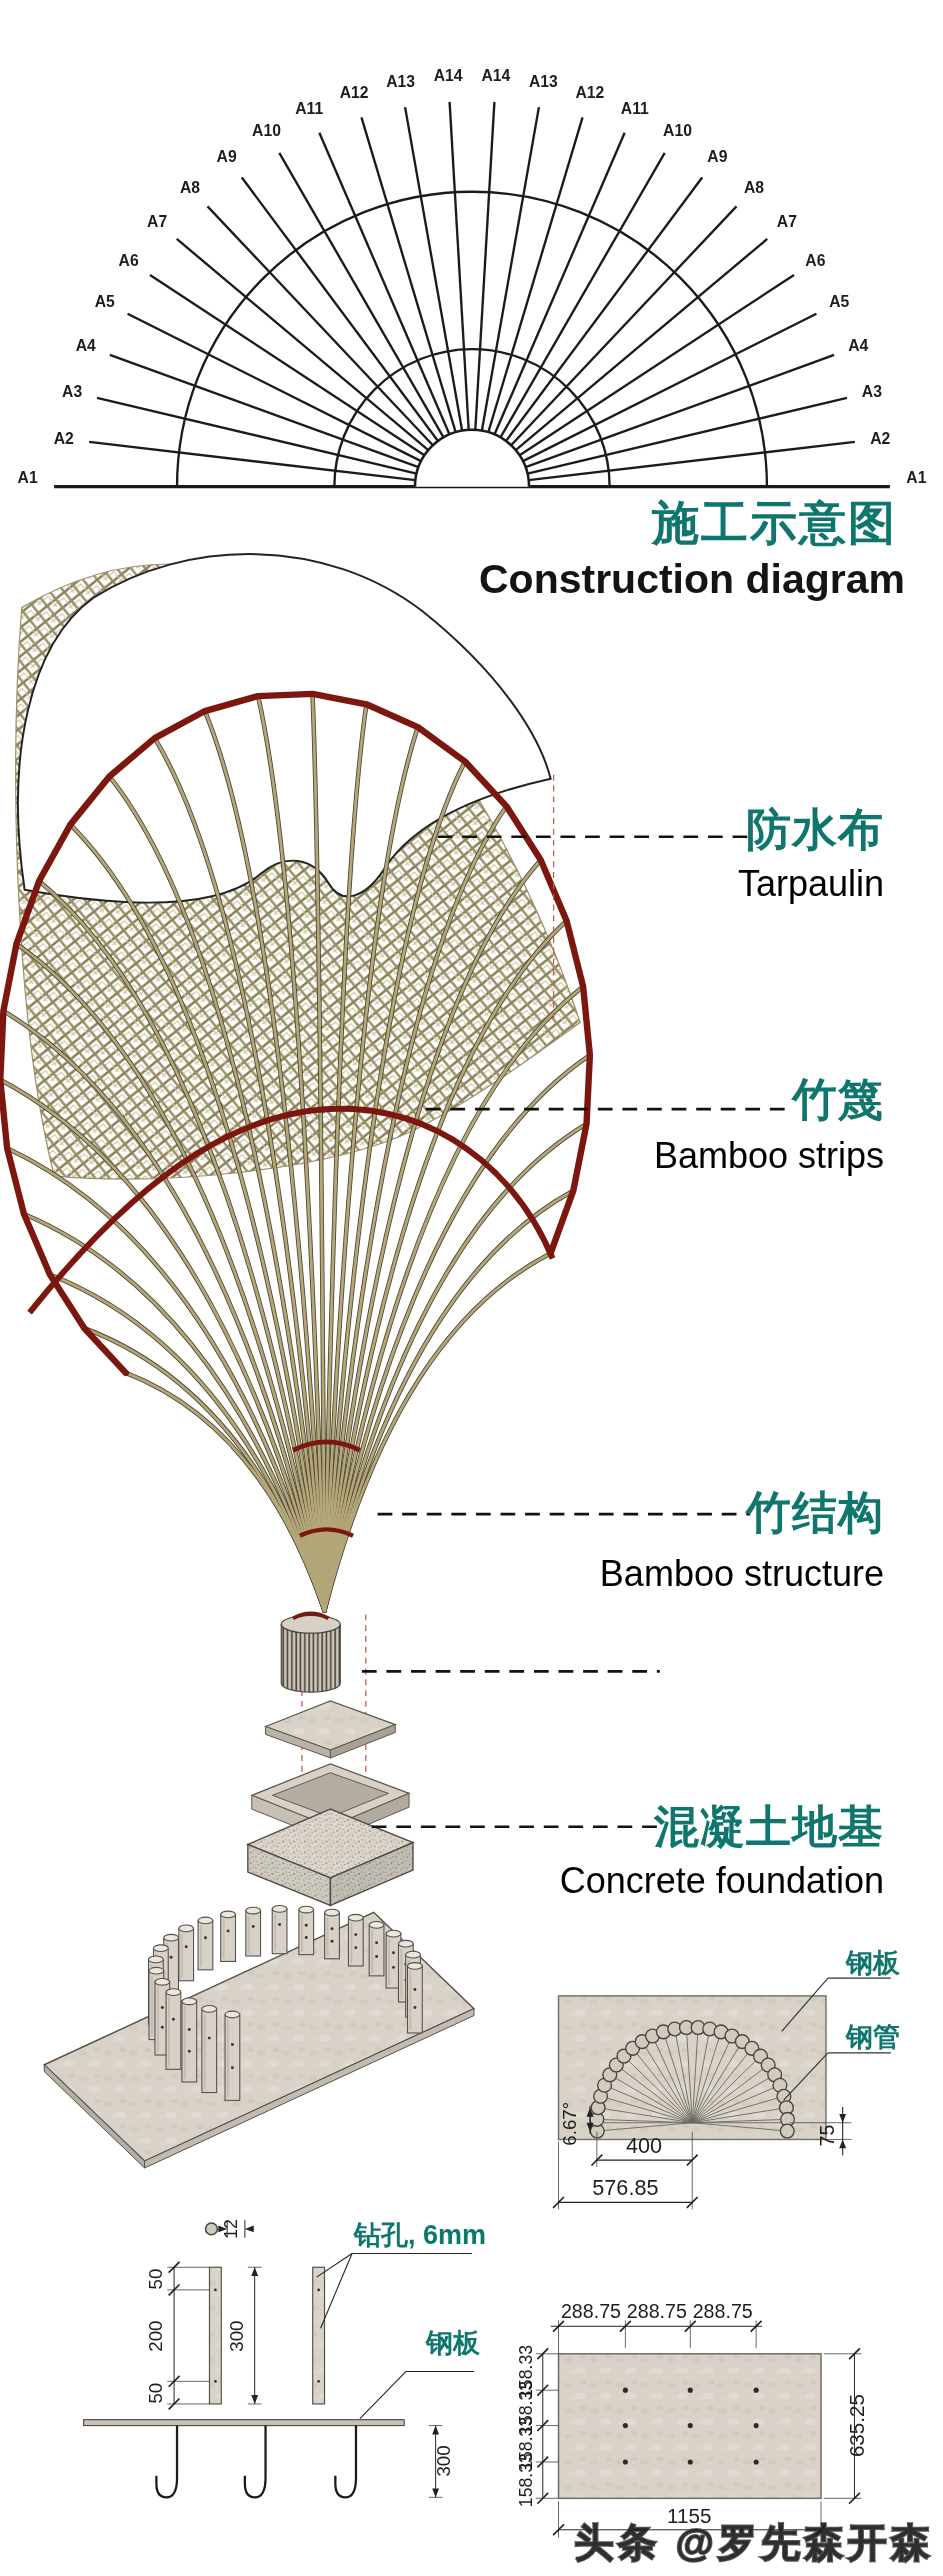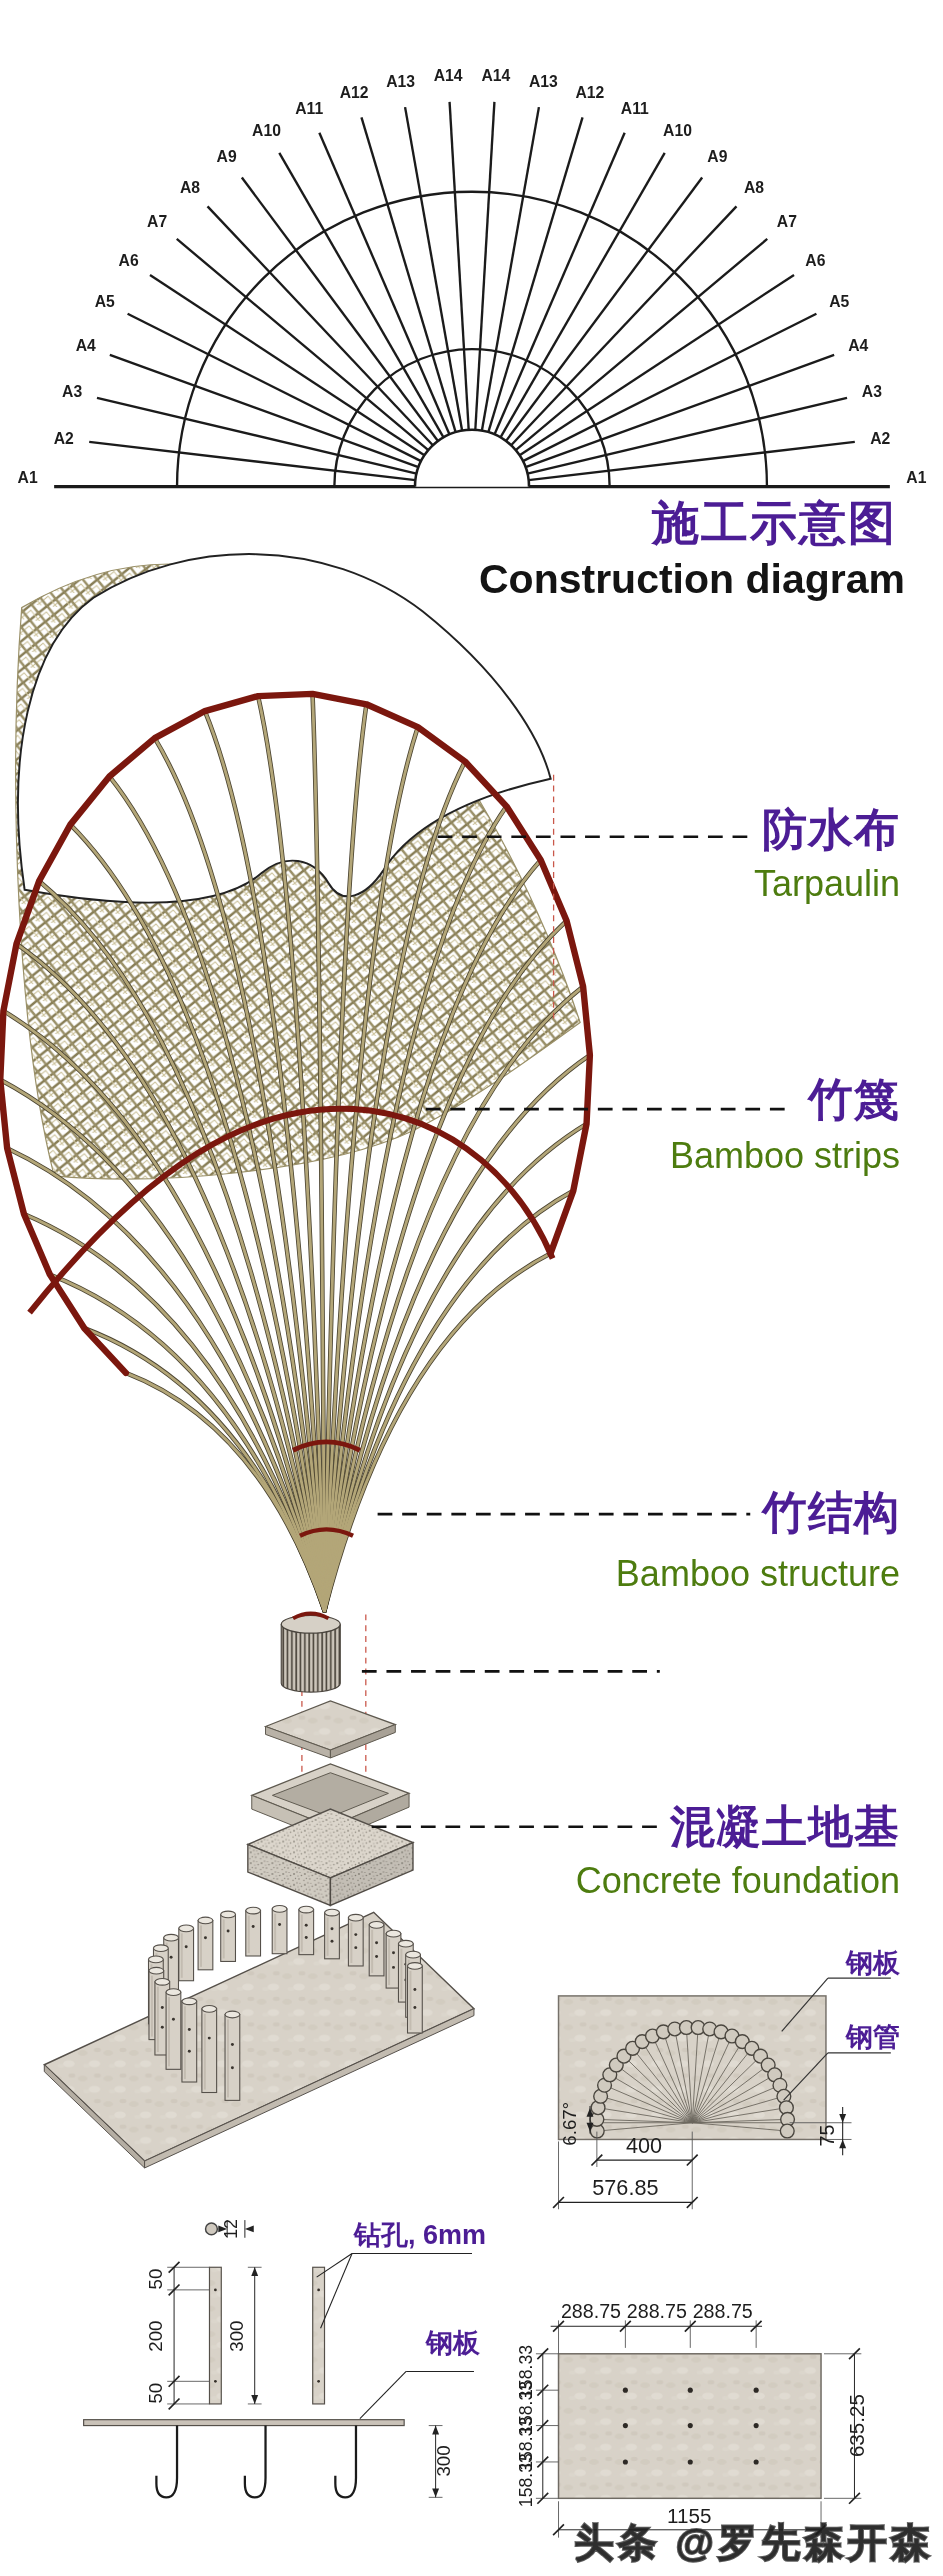--- a/index.html
+++ b/index.html
@@ -1,28 +1,28 @@
 <!DOCTYPE html>
 <html><head>
 <meta charset="utf-8">
 <style>
 *{margin:0;padding:0;box-sizing:border-box}
 html,body{background:#fff}
 #page{position:relative;width:944px;height:2576px;background:#fff;overflow:hidden;
   font-family:"Liberation Sans","DejaVu Sans",sans-serif;color:#0f0f0f}
 #art{position:absolute;left:0;top:0;width:944px;height:2576px}
-.lbl{position:absolute;white-space:nowrap;color:#4c1d95;line-height:1.15}
+.lbl{position:absolute;white-space:nowrap;color:#0f766e;line-height:1.15}
 .zh{font-weight:700}
 .title-zh{font-size:47px;letter-spacing:2px}
 .title-en{font-size:41px;font-weight:700;color:#141414}
 .c-zh{font-size:45px;letter-spacing:1px}
-.c-en{font-size:36px;font-weight:400;color:#4d7c0f}
+.c-en{font-size:36px;font-weight:400;color:#000000}
 .wrap{white-space:normal;width:324px;text-align:right;line-height:1.3}
 .small-zh{font-size:27px;font-weight:600}
-.right-al{right:44px;text-align:center}
+.right-al{right:60px;text-align:center}
 svg text{font-family:"Liberation Sans","DejaVu Sans",sans-serif;fill:#1d1d1d}
 </style>
 </head>
 <body>
 
 <div id="page">
   <svg id="art" viewBox="0 0 960 2620">
       <defs>
         <pattern id="mesh" width="16" height="16" patternUnits="userSpaceOnUse" patternTransform="rotate(6)">
           <path stroke="#877d55" stroke-width="2.6" d="M-3,19 L19,-3" fill="none"></path>

